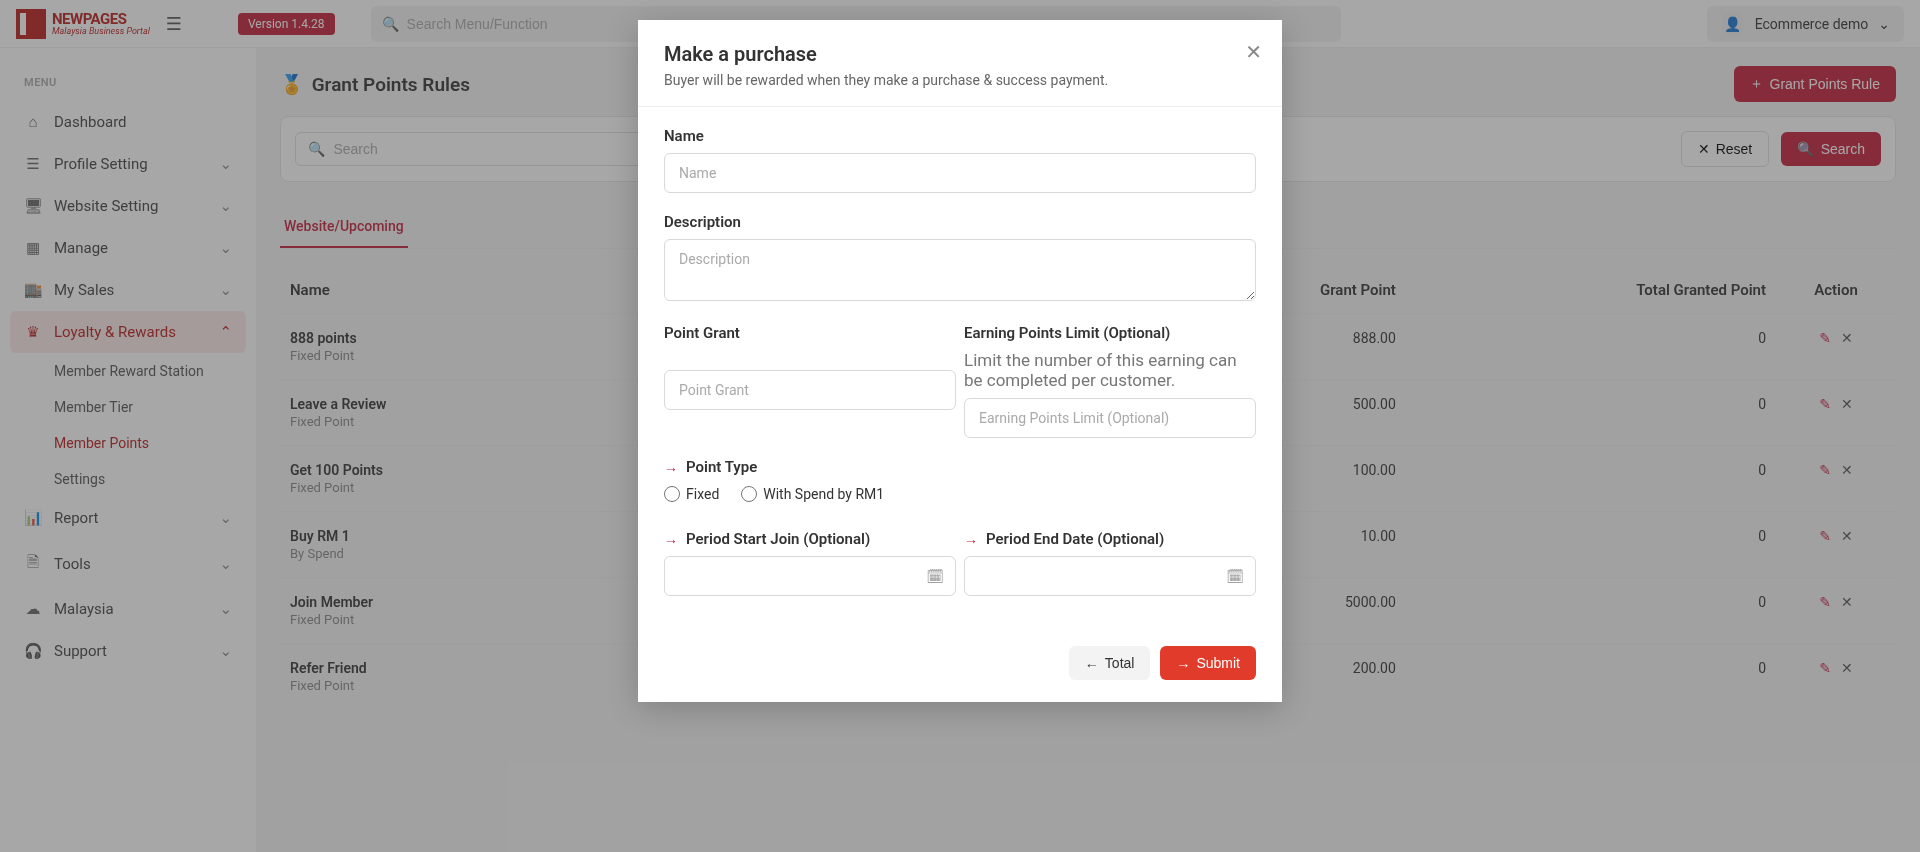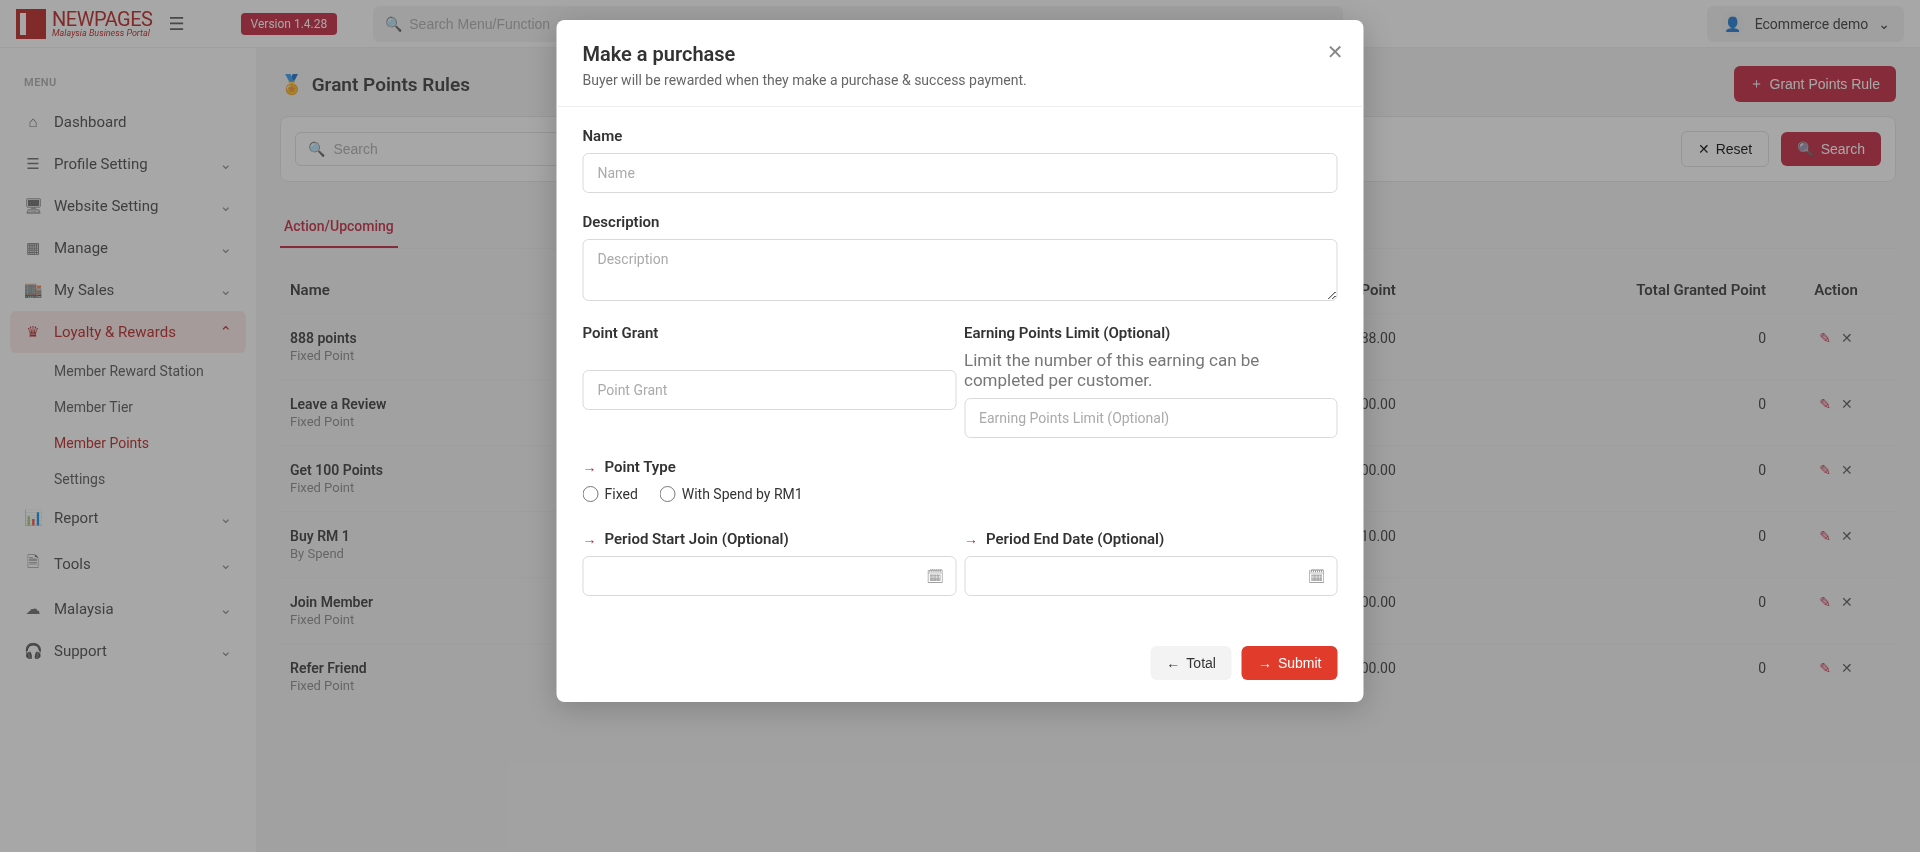--- a/index.html
+++ b/index.html
@@ -1,21 +1,21 @@
 <!DOCTYPE html>
 <html><head>
 <meta charset="utf-8">
 <style>
   * { box-sizing: border-box; margin: 0; padding: 0; }
   body { font-family: -apple-system, BlinkMacSystemFont, "Segoe UI", Roboto, sans-serif; background: #f5f5f5; color: #333; font-size: 14px; overflow: hidden; height: 852px; width: 1920px; position: relative; }
 
   
   .topbar { position: absolute; top:0; left:0; right:0; height:48px; display:flex; align-items:center; padding:0 16px; background:#fff; border-bottom:1px solid #eee; gap:16px; }
   .logo { display:flex; flex-direction:column; line-height:1; }
-  .logo-main { font-weight:400; font-size:20px; color:#b91c1c; letter-spacing:-0.5px; }
+  .logo-main { font-weight:700; font-size:15px; color:#b91c1c; letter-spacing:-0.5px; }
   .logo-sub { font-size:9px; color:#b91c1c; font-style:italic; }
   .logo-block { display:flex; align-items:center; gap:6px; }
   .logo-icon { width:30px; height:30px; background:#b91c1c; position:relative; }
   .logo-icon::after { content:""; position:absolute; left:4px; top:4px; width:6px; height:22px; background:#fff; }
   .hamburger { cursor:pointer; font-size:18px; color:#555; }
   .version-badge { background:#c41e3a; color:#fff; font-size:12px; padding:4px 10px; border-radius:4px; margin-left:40px;}
   .top-search { flex:1; margin:0 20px; position:relative; max-width:970px;}
   .top-search input { width:100%; padding:10px 12px 10px 36px; background:#f3f3f3; border:none; border-radius:6px; font-size:14px;}
   .top-search .sicon { position:absolute; left:12px; top:50%; transform:translateY(-50%); color:#888; }
   .user-chip { margin-left:auto; display:flex; align-items:center; gap:10px; background:#f3f3f3; padding:6px 14px; border-radius:6px; cursor:pointer;}
@@ -56,21 +56,21 @@
   td { padding:16px 10px; border-top:1px solid #eee; vertical-align:top;}
   .row-title { font-weight:600; color:#333; }
   .row-sub { font-size:13px; color:#888; margin-top:2px;}
   .row-actions { display:flex; gap:10px; justify-content:center;}
   .row-actions span { cursor:pointer; }
   .edit-ico { color:#c41e3a; }
   .del-ico { color:#555; }
 
   
   .overlay { position:absolute; inset:0; background:rgba(60,60,60,0.45); }
-  .modal { position:absolute; top:20px; left:50%; transform:translateX(-50%); width:807px; background:#fff; border-radius:8px; box-shadow:0 6px 30px rgba(0,0,0,0.2); }
+  .modal { position:absolute; top:20px; left:50%; transform:translateX(-50%); width:644px; background:#fff; border-radius:0; box-shadow:0 6px 30px rgba(0,0,0,0.2); }
   .modal-head { padding:22px 26px 18px; border-bottom:1px solid #eee; position:relative;}
   .modal-title { font-size:20px; font-weight:600; color:#333; margin-bottom:6px;}
   .modal-sub { color:#666; font-size:14px;}
   .modal-close { position:absolute; top:20px; right:20px; font-size:20px; color:#888; cursor:pointer; background:none; border:none;}
   .modal-body { padding:20px 26px; }
   .field { margin-bottom:20px; }
   .field-label { font-weight:600; margin-bottom:8px; color:#333; font-size:15px;}
   .field-hint { font-size:17px; color:#777; margin-top:2px; margin-bottom:8px;}
   .field input[type=text], .field textarea { width:100%; padding:11px 14px; border:1px solid #d9d9d9; border-radius:6px; font-size:14px; font-family:inherit;}
   .field textarea { min-height:62px; resize:vertical;}
@@ -187,21 +187,21 @@
         <span>✕</span>
         <span>Reset</span>
       </button>
       <button class="btn btn-primary">
         <span>🔍</span>
         <span>Search</span>
       </button>
     </div>
   </div>
   <div class="tabs">
-    <div class="tab active">Action/Upcoming</div>
+    <div class="tab active">Website/Upcoming</div>
   </div>
   <table>
     <thead>
       <tr>
         <th style="width:55%">Name</th>
         <th class="right">Grant Point</th>
         <th class="right">Total Granted Point</th>
         <th class="center" style="width:120px">Action</th>
       </tr>
     </thead>

